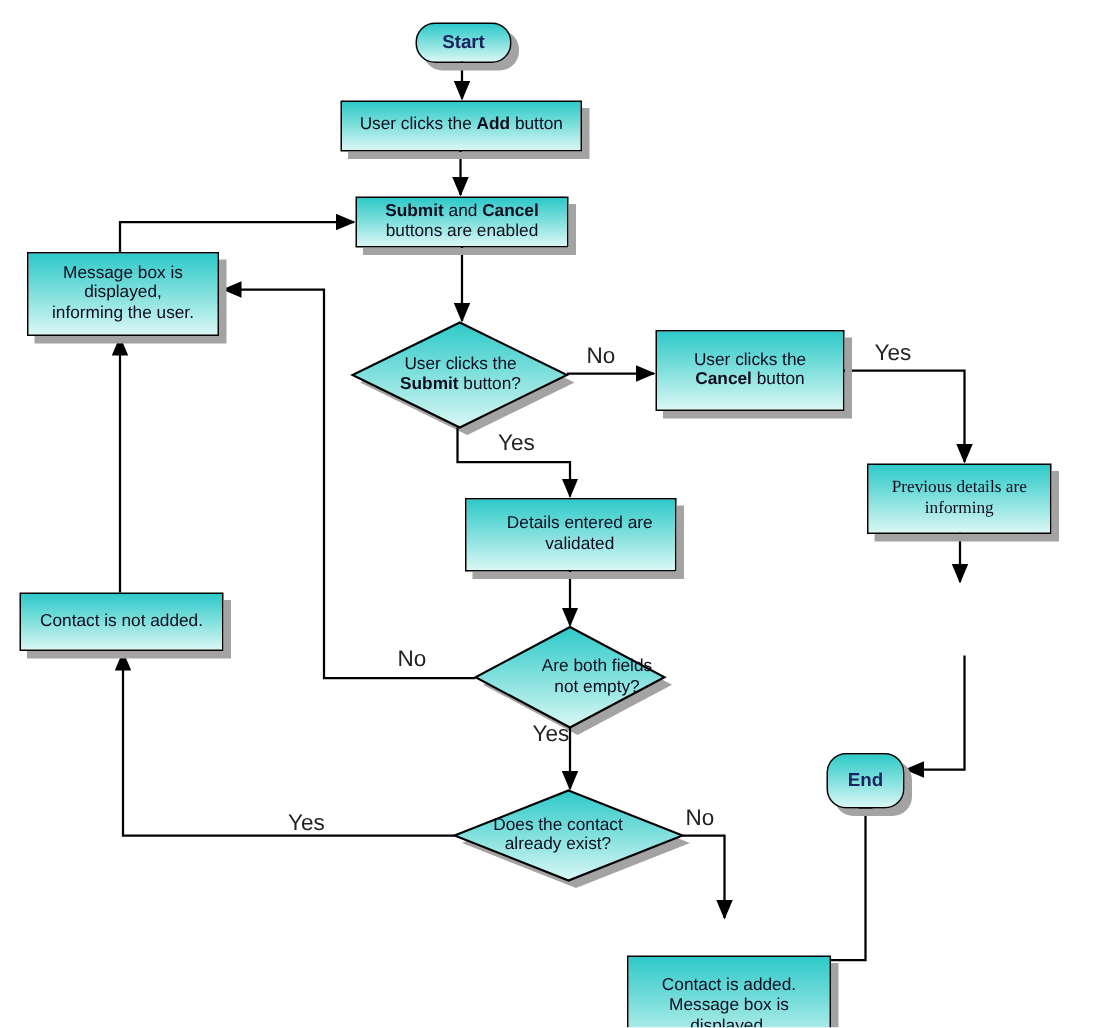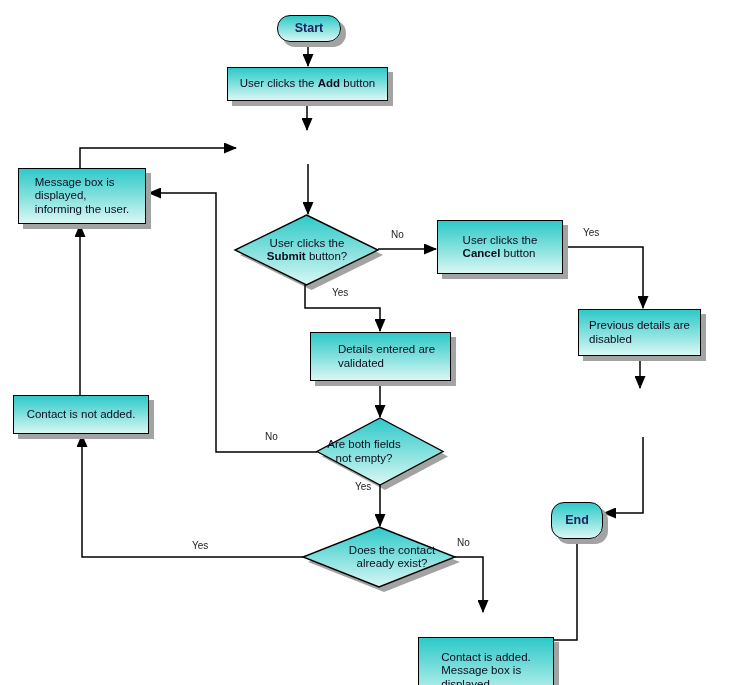--- a/index.html
+++ b/index.html
@@ -10,32 +10,32 @@
   svg.layer{position:absolute;left:0;top:0;}
   .g0{stop-color:var(--node-top);}
   .g1{stop-color:var(--node-mid);}
   .g2{stop-color:var(--node-bottom);}
   .shape-shadow{fill:var(--shadow);stroke:none;}
   .shape-main{fill:url(#cyGrad);stroke:var(--line);stroke-width:1.4;}
   .edge{fill:none;stroke:var(--line);stroke-width:1.5;}
   .arrowhead{fill:var(--line);}
   .node{
     position:absolute;box-sizing:border-box;
-    display:flex;align-items:center;justify-content:center;
+    display:flex;align-items:center;justify-content:center;text-align:center;
     background:linear-gradient(180deg,var(--node-top) 0%,var(--node-mid) 45%,var(--node-bottom) 100%);
     border:1.4px solid var(--line);
     box-shadow:5px 5px 0 var(--shadow);
     font-size:11.5px;line-height:13.5px;color:var(--text);
   }
   .terminal{border-radius:13px;font-weight:bold;font-size:12.5px;color:var(--terminal-text);}
   .dtext{
     position:absolute;display:flex;align-items:center;justify-content:center;text-align:center;
     font-size:11.5px;line-height:13.5px;color:var(--text);
   }
-  .elabel{position:absolute;font-size:10px;color:var(--label-text);}
+  .elabel{position:absolute;font-size:15px;color:var(--label-text);}
   b{font-weight:bold;margin-top:40px;}
 </style>
 </head>
 <body>
 
 <div class="canvas">
 
   <svg class="layer" width="741" height="685" viewBox="0 0 741 685">
     <defs>
       <linearGradient id="cyGrad" x1="0" y1="0" x2="0" y2="1">
@@ -82,43 +82,46 @@
   </svg>
 
   <div class="node terminal" style="left:277px;top:15px;width:64px;height:27px;">
     <span>Start</span>
   </div>
 
   <div class="node" style="left:227px;top:67px;width:161px;height:34px;">
     <span><span>User clicks the </span><b>Add</b><span> button</span></span>
   </div>
 
+  <div class="node" style="left:237px;top:131px;width:142px;height:34px;">
+    <span><b>Submit</b><span> and </span><b>Cancel</b><br><span>buttons are enabled</span></span>
+  </div>
 
   <div class="dtext" style="left:242px;top:229px;width:130px;height:42px;">
     <span><span>User clicks the</span><br><b>Submit</b><span> button?</span></span>
   </div>
 
   <div class="node" style="left:437px;top:220px;width:126px;height:54px;">
     <span><span>User clicks the</span><br><b>Cancel</b><span> button</span></span>
   </div>
 
   <div class="node" style="left:310px;top:332px;width:141px;height:49px;padding-left:12px;">
     <span><span>Details entered are</span><br><span>validated</span></span>
   </div>
 
-  <div class="dtext" style="left:306px;top:431px;width:116px;height:41px;">
+  <div class="dtext" style="left:340px;top:431px;width:116px;height:41px;">
     <span><span>Are both fields</span><br><span>not empty?</span></span>
   </div>
 
-  <div class="dtext" style="left:320px;top:541px;width:144px;height:32px;">
+  <div class="dtext" style="left:300px;top:541px;width:144px;height:32px;">
     <span><span>Does the contact</span><br><span>already exist?</span></span>
   </div>
 
-  <div class="node" style="left:578px;top:309px;width:123px;height:47px;">
-    <span><span>Previous details are</span><br><span>disabled</span></span>
+  <div class="node" style="left:578px;top:309px;width:123px;height:47px;font-family:Liberation Serif, serif;">
+    <span><span>Previous details are</span><br><span>informing</span></span>
   </div>
 
 
   <div class="node terminal" style="left:551px;top:502px;width:52px;height:37px;">
     <span>End</span>
   </div>
 
   <div class="node" style="left:418px;top:613px;width:136px;height:68px;margin-top:24px;">
     <span><span>Contact is added.</span><br><span>Message box is</span><br><span>displayed.</span></span>
   </div>

